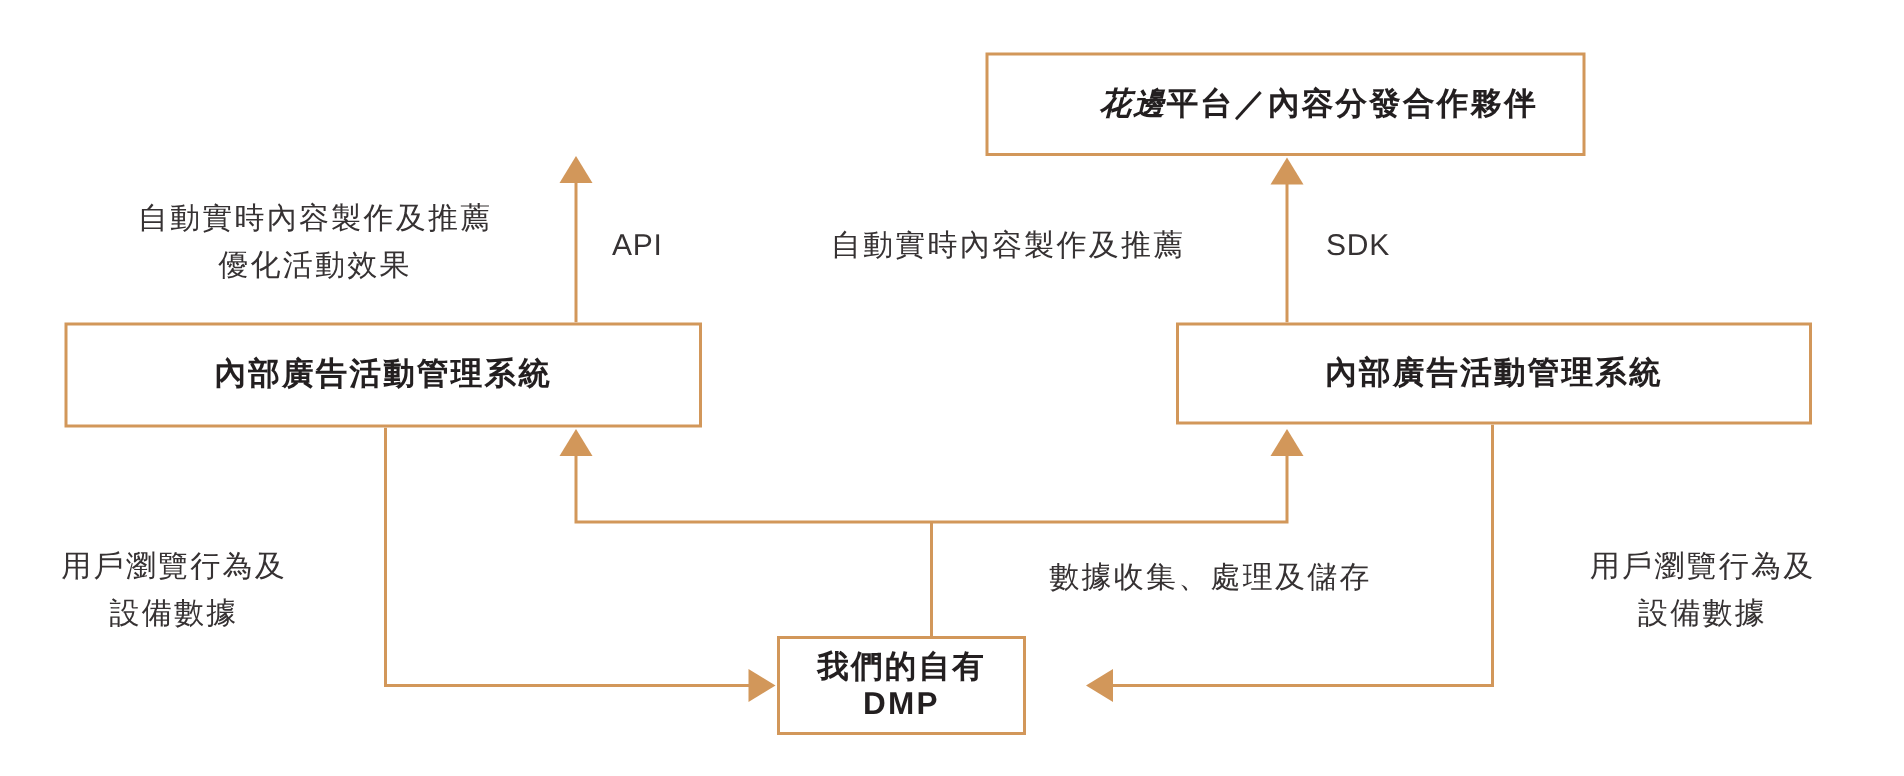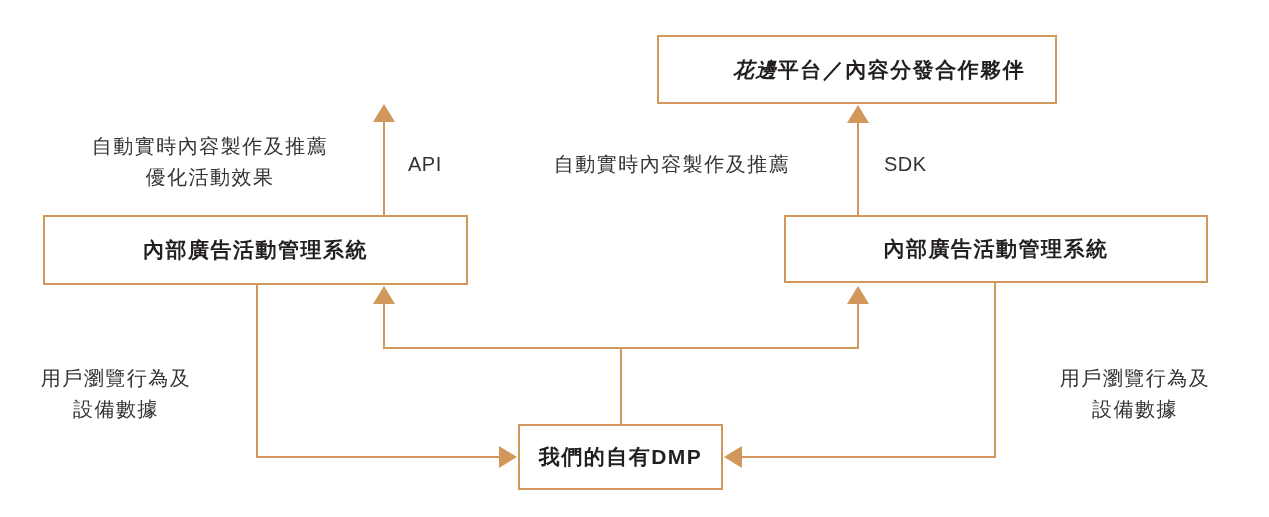--- a/index.html
+++ b/index.html
@@ -112,40 +112,41 @@
   </div>
 
   <div class="node" style="left:43px; top:215px; width:425px; height:70px;">
     <span>內部廣告活動管理系統</span>
   </div>
 
   <div class="node" style="left:784px; top:215px; width:424px; height:68px;">
     <span>內部廣告活動管理系統</span>
   </div>
 
-  <div class="node" style="left:518px; top:424px; width:205px; height:66px;">
+  <div class="node" style="left:518px; top:424px; width:166px; height:66px;">
     <span>我們的自有DMP</span>
   </div>
 
   <div class="edge-label" style="left:50px; top:131px; width:320px;">
     <div>自動實時內容製作及推薦</div>
     <div>優化活動效果</div>
   </div>
 
   <div class="edge-label acronym" style="left:408px; top:149px;">API</div>
 
   <div class="edge-label" style="left:532px; top:149px; width:280px;font-family:Liberation Serif, serif;">自動實時內容製作及推薦</div>
 
   <div class="edge-label acronym" style="left:884px; top:149px;">SDK</div>
 
 
   <div class="edge-label" style="left:16px; top:363px; width:200px;">
     <div>用戶瀏覽行為及</div>
     <div>設備數據</div>
   </div>
 
+  <div class="edge-label" style="left:657px; top:370px; width:300px;">數據收集、處理及儲存</div>
 
   <div class="edge-label" style="left:1035px; top:363px; width:200px;">
     <div>用戶瀏覽行為及</div>
     <div>設備數據</div>
   </div>
 
 </div>
 
 </body></html>

